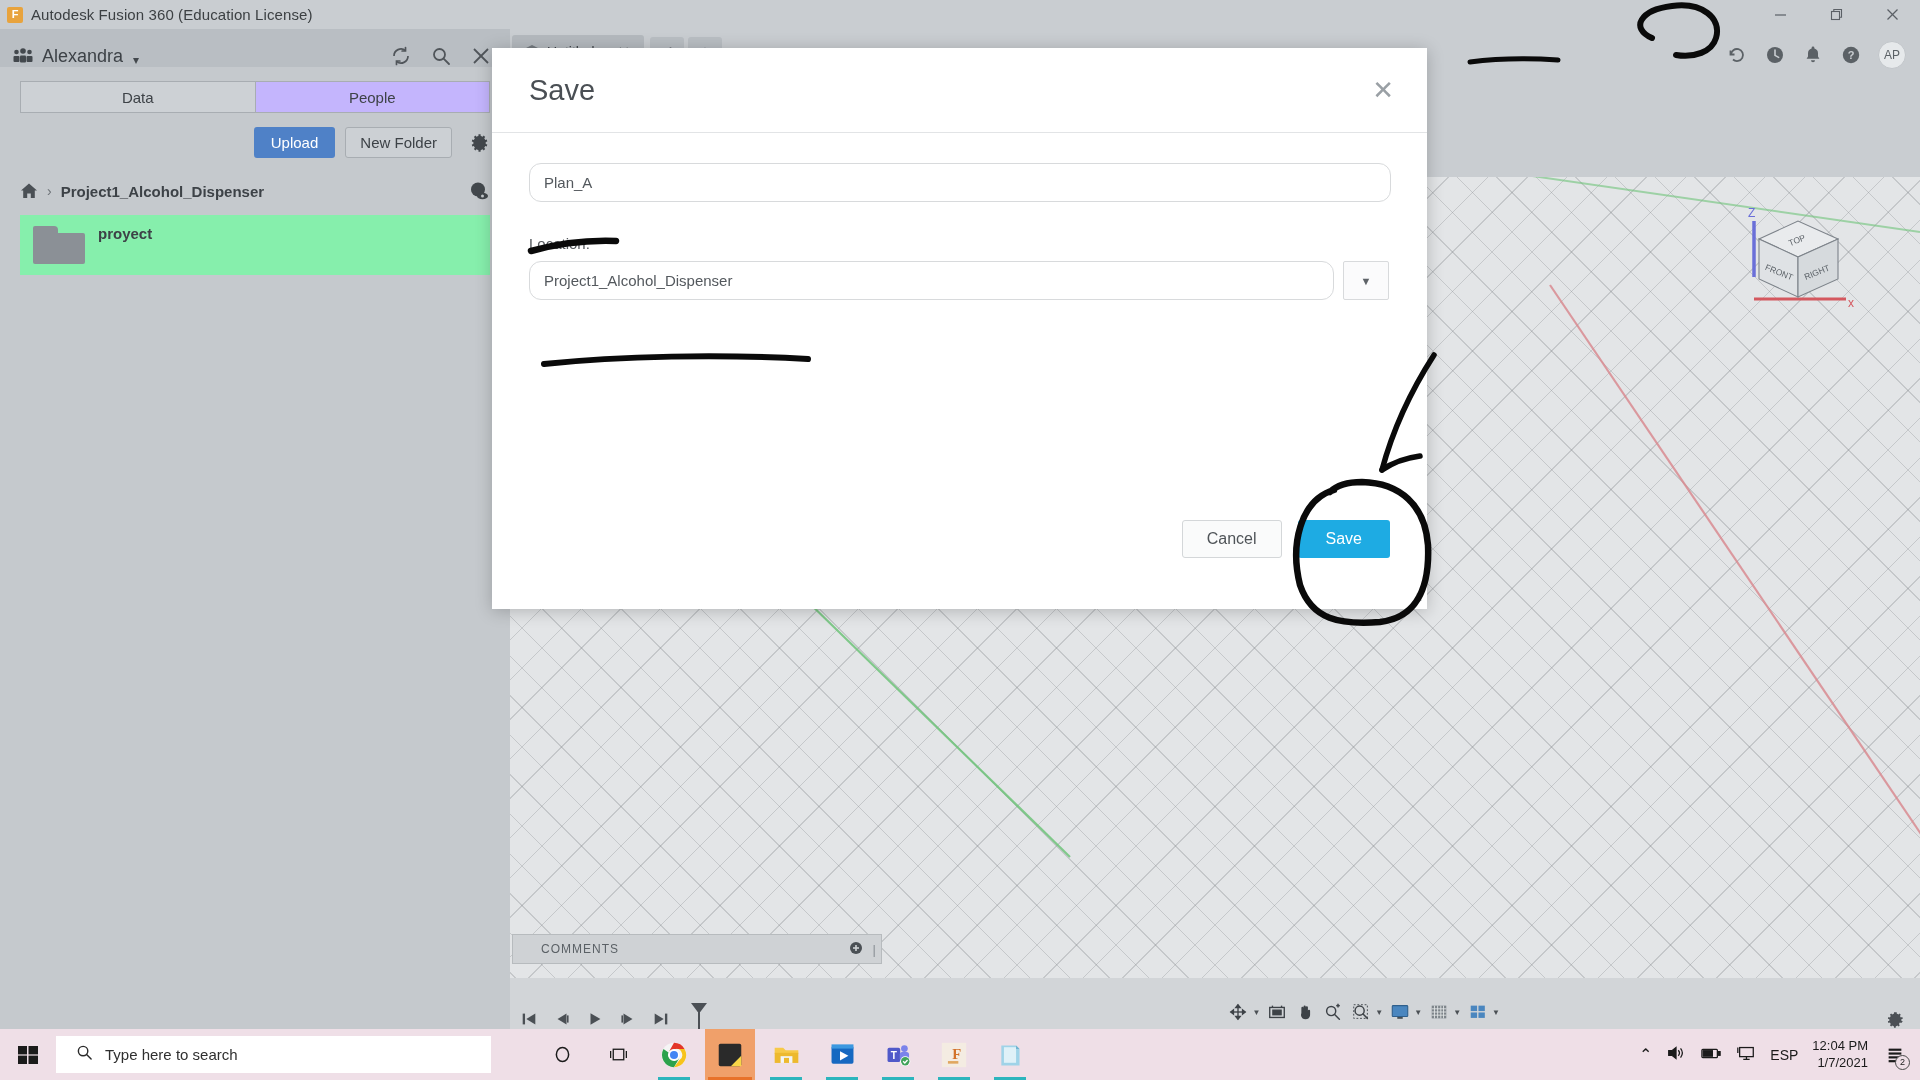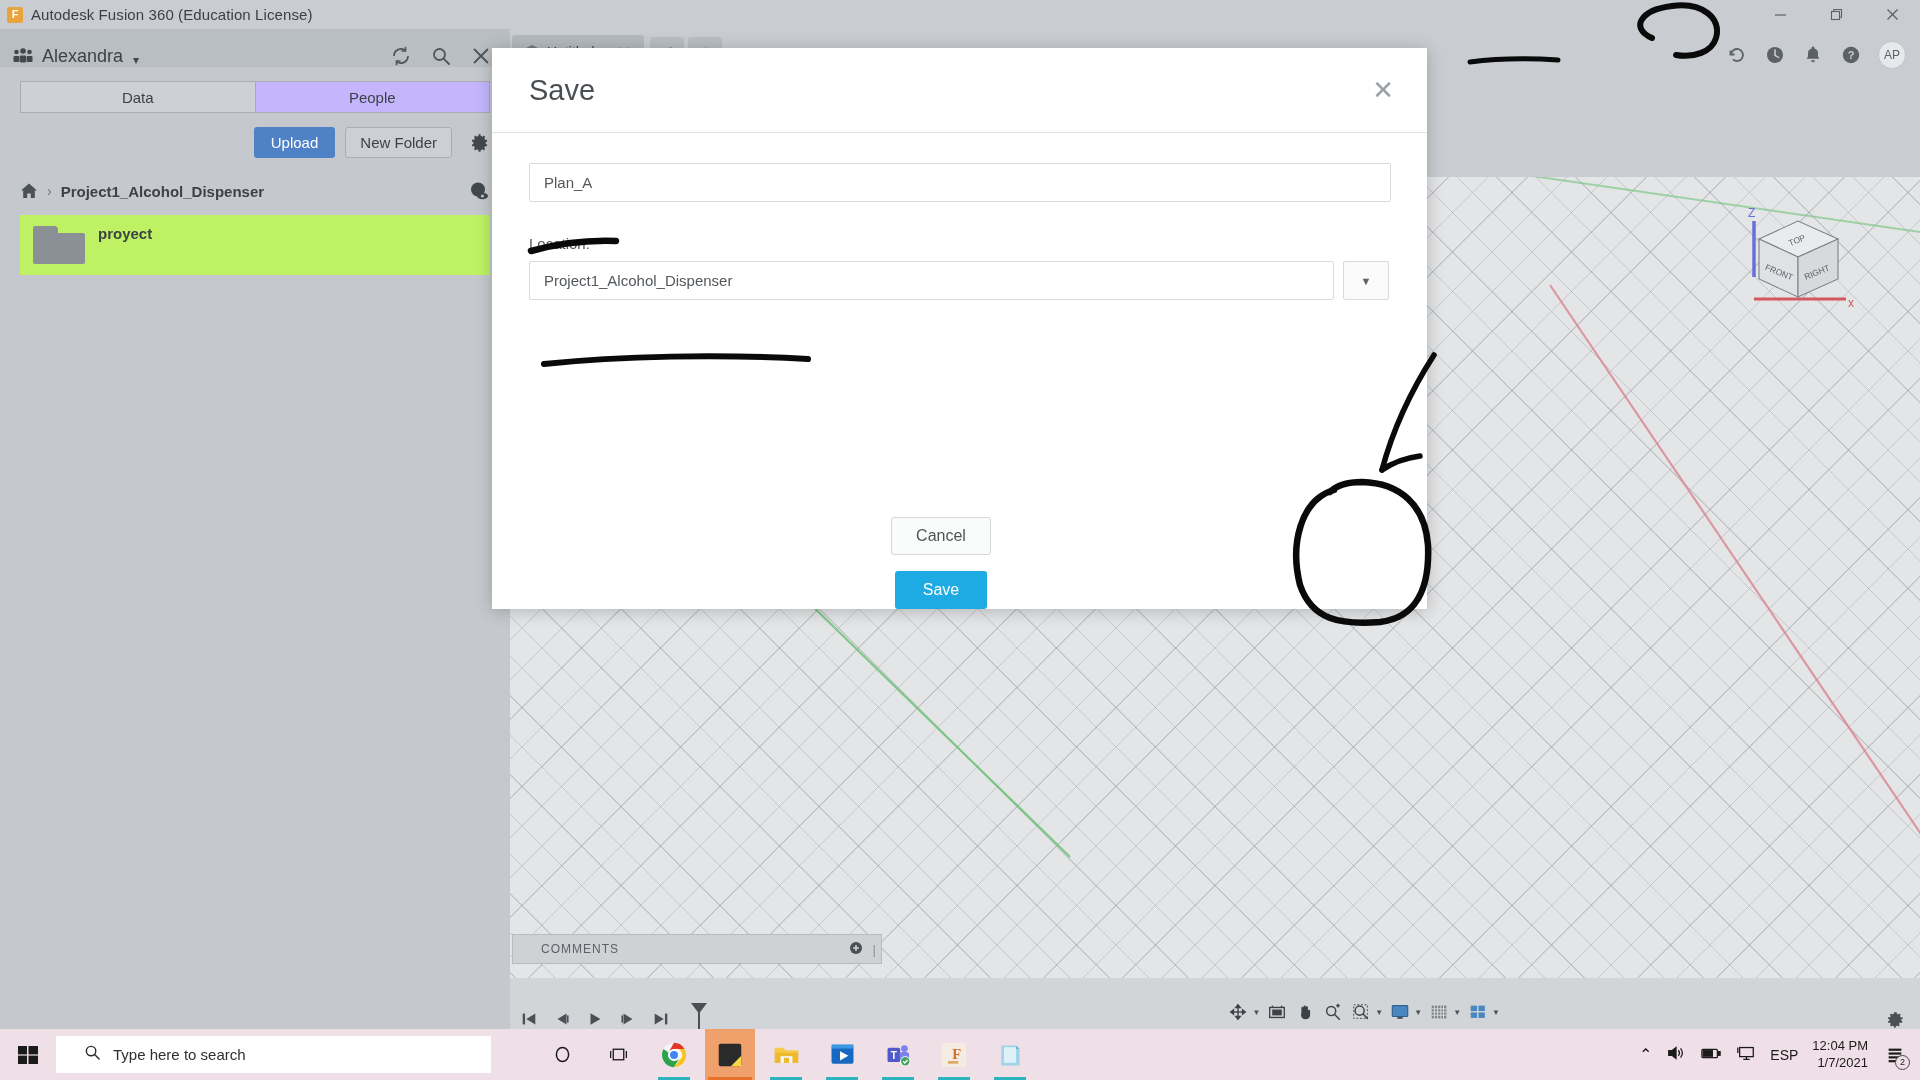--- a/index.html
+++ b/index.html
@@ -65,21 +65,21 @@
   .dp-gear { width: 22px; height: 22px; color: #43484d; margin-left: 6px; }
 
   .dp-crumbs { display: flex; align-items: center; gap: 9px; margin: 22px 20px 0 20px; }
   .crumb-home { width: 18px; height: 18px; color: #4b5055; }
   .crumb-sep { color: #6d7277; font-size: 14px; }
   .crumb-text { font-size: 15px; font-weight: bold; color: #3d4247; }
   .dp-globe { margin-left: auto; width: 22px; height: 22px; color: #43484d; }
 
   .dp-row {
     display: flex; align-items: stretch; margin: 13px 20px 0 20px;
-    background: #bef264; height: 60px;
+    background: #86efac; height: 60px;
   }
   .dp-row .folder-ico {
     width: 78px; display: flex; align-items: center; justify-content: center;
   }
   .folder-shape { width: 52px; height: 38px; position: relative; }
   .folder-shape .tab {
     position: absolute; left: 0; top: 0; width: 25px; height: 8px;
     background: #8b9096; border-radius: 2px 4px 0 0;
   }
   .folder-shape .body {
@@ -175,33 +175,33 @@
     background: #ffffff; box-shadow: 0 2px 16px rgba(0,0,0,.22);
   }
   .dlg-head { height: 85px; display: flex; align-items: center; border-bottom: 1px solid #e2e4e6; }
   .dlg-title { font-size: 29px; color: #4a4f54; margin-left: 37px; font-weight: normal; }
   .dlg-x { margin-left: auto; margin-right: 33px; color: #9aa0a5; font-size: 26px; line-height: 1; }
   .dlg-body { padding: 30px 37px 0 37px; }
   .fld-label { font-size: 15px; color: #55595e; margin-bottom: 9px; }
   .fld-input {
     width: 862px; height: 39px; border: 1px solid #d8dadc; background: #ffffff;
     display: flex; align-items: center; padding-left: 14px; font-size: 15px; color: #53585d;
-    border-radius: 2px;
+    border-radius: 12px;
   }
   .fld-gap { height: 33px; }
   .loc-row { display: flex; align-items: center; gap: 9px; }
   .loc-row .fld-input { width: 805px; }
   .loc-drop {
     width: 46px; height: 39px; border: 1px solid #d8dadc; background: #fbfbfc;
     display: flex; align-items: center; justify-content: center; border-radius: 2px;
     color: #5e6368; font-size: 11px;
   }
   .dlg-foot {
     position: absolute; left: 0; bottom: 0; width: 935px; height: 140px;
-    display: flex; align-items: center; justify-content: flex-end; padding-right: 37px; gap: 16px; flex-direction: column;
+    display: flex; align-items: center; justify-content: flex-end; padding-right: 37px; gap: 16px;
   }
   .btn-cancel {
     background: #fafbfb; border: 1px solid #d4d7d9; color: #4f5458;
     font-size: 16px; padding: 9px 24px; border-radius: 3px;
   }
   .btn-save {
     background: #1eabe3; border: none; color: #ffffff;
     font-size: 16px; padding: 10px 28px; border-radius: 3px;
   }
   .dlg-grip { position: absolute; right: 5px; bottom: 4px; color: #b9bdc0; font-size: 11px; letter-spacing: -1px; }
@@ -210,21 +210,21 @@
   .annot { position: absolute; left: 0; top: 0; width: 1920px; height: 1080px; pointer-events: none; }
 
   
   .taskbar {
     position: absolute; left: 0; bottom: 0; width: 1920px; height: 51px;
     background: #efdfe7; display: flex; align-items: center;
   }
   .start-btn { width: 56px; height: 51px; display: flex; align-items: center; justify-content: center; }
   .search-box {
     width: 435px; height: 37px; background: #ffffff; display: flex; align-items: center;
-    gap: 12px; padding-left: 28px; text-align: right;
+    gap: 12px; padding-left: 20px; text-align: right;
   }
   .search-box .q { color: #2a2a2a; }
   .search-box .ph { font-size: 15px; color: #2f2f2f; }
   .tb-apps { display: flex; align-items: center; gap: 6px; margin-left: 46px; }
   .tb-ic { width: 50px; height: 51px; display: flex; align-items: center; justify-content: center; position: relative; }
   .tb-ic.active { background: #f0a06a; }
   .tb-ic .underline { position: absolute; bottom: 0; left: 9px; width: 32px; height: 3px; background: #2cb5bd; }
   .tb-ic.active .underline { background: #e8722a; width: 44px; left: 3px; }
   .tray { margin-left: auto; display: flex; align-items: center; gap: 14px; padding-right: 12px; color: #1b1b1b; }
   .tray-clock { font-size: 13px; line-height: 1.25; text-align: right; color: #1b1b1b; }

